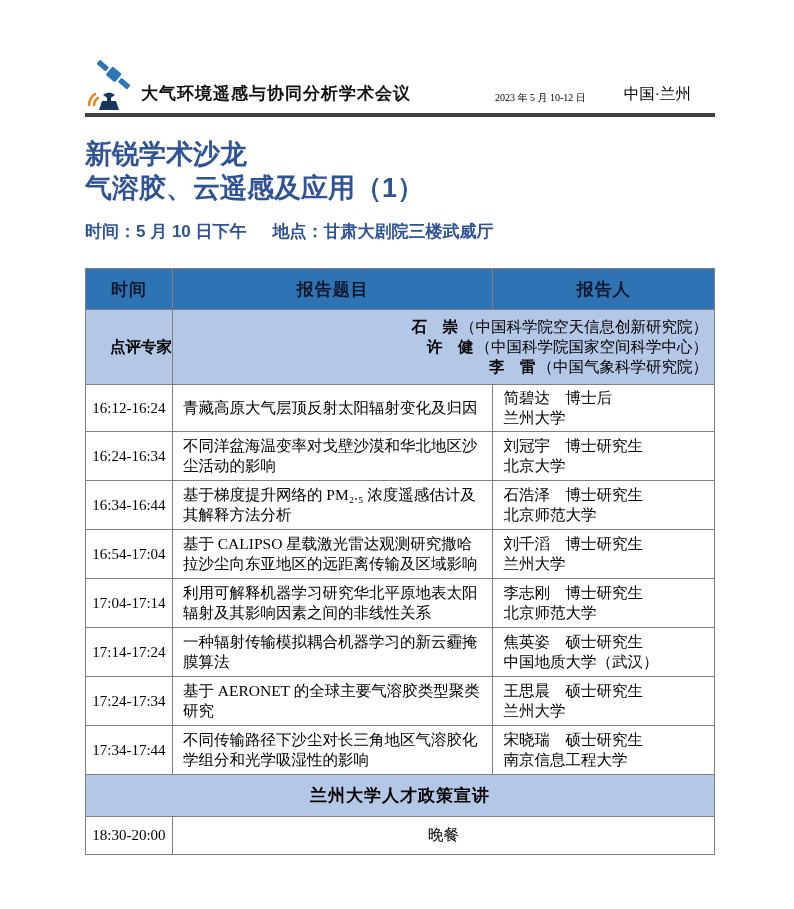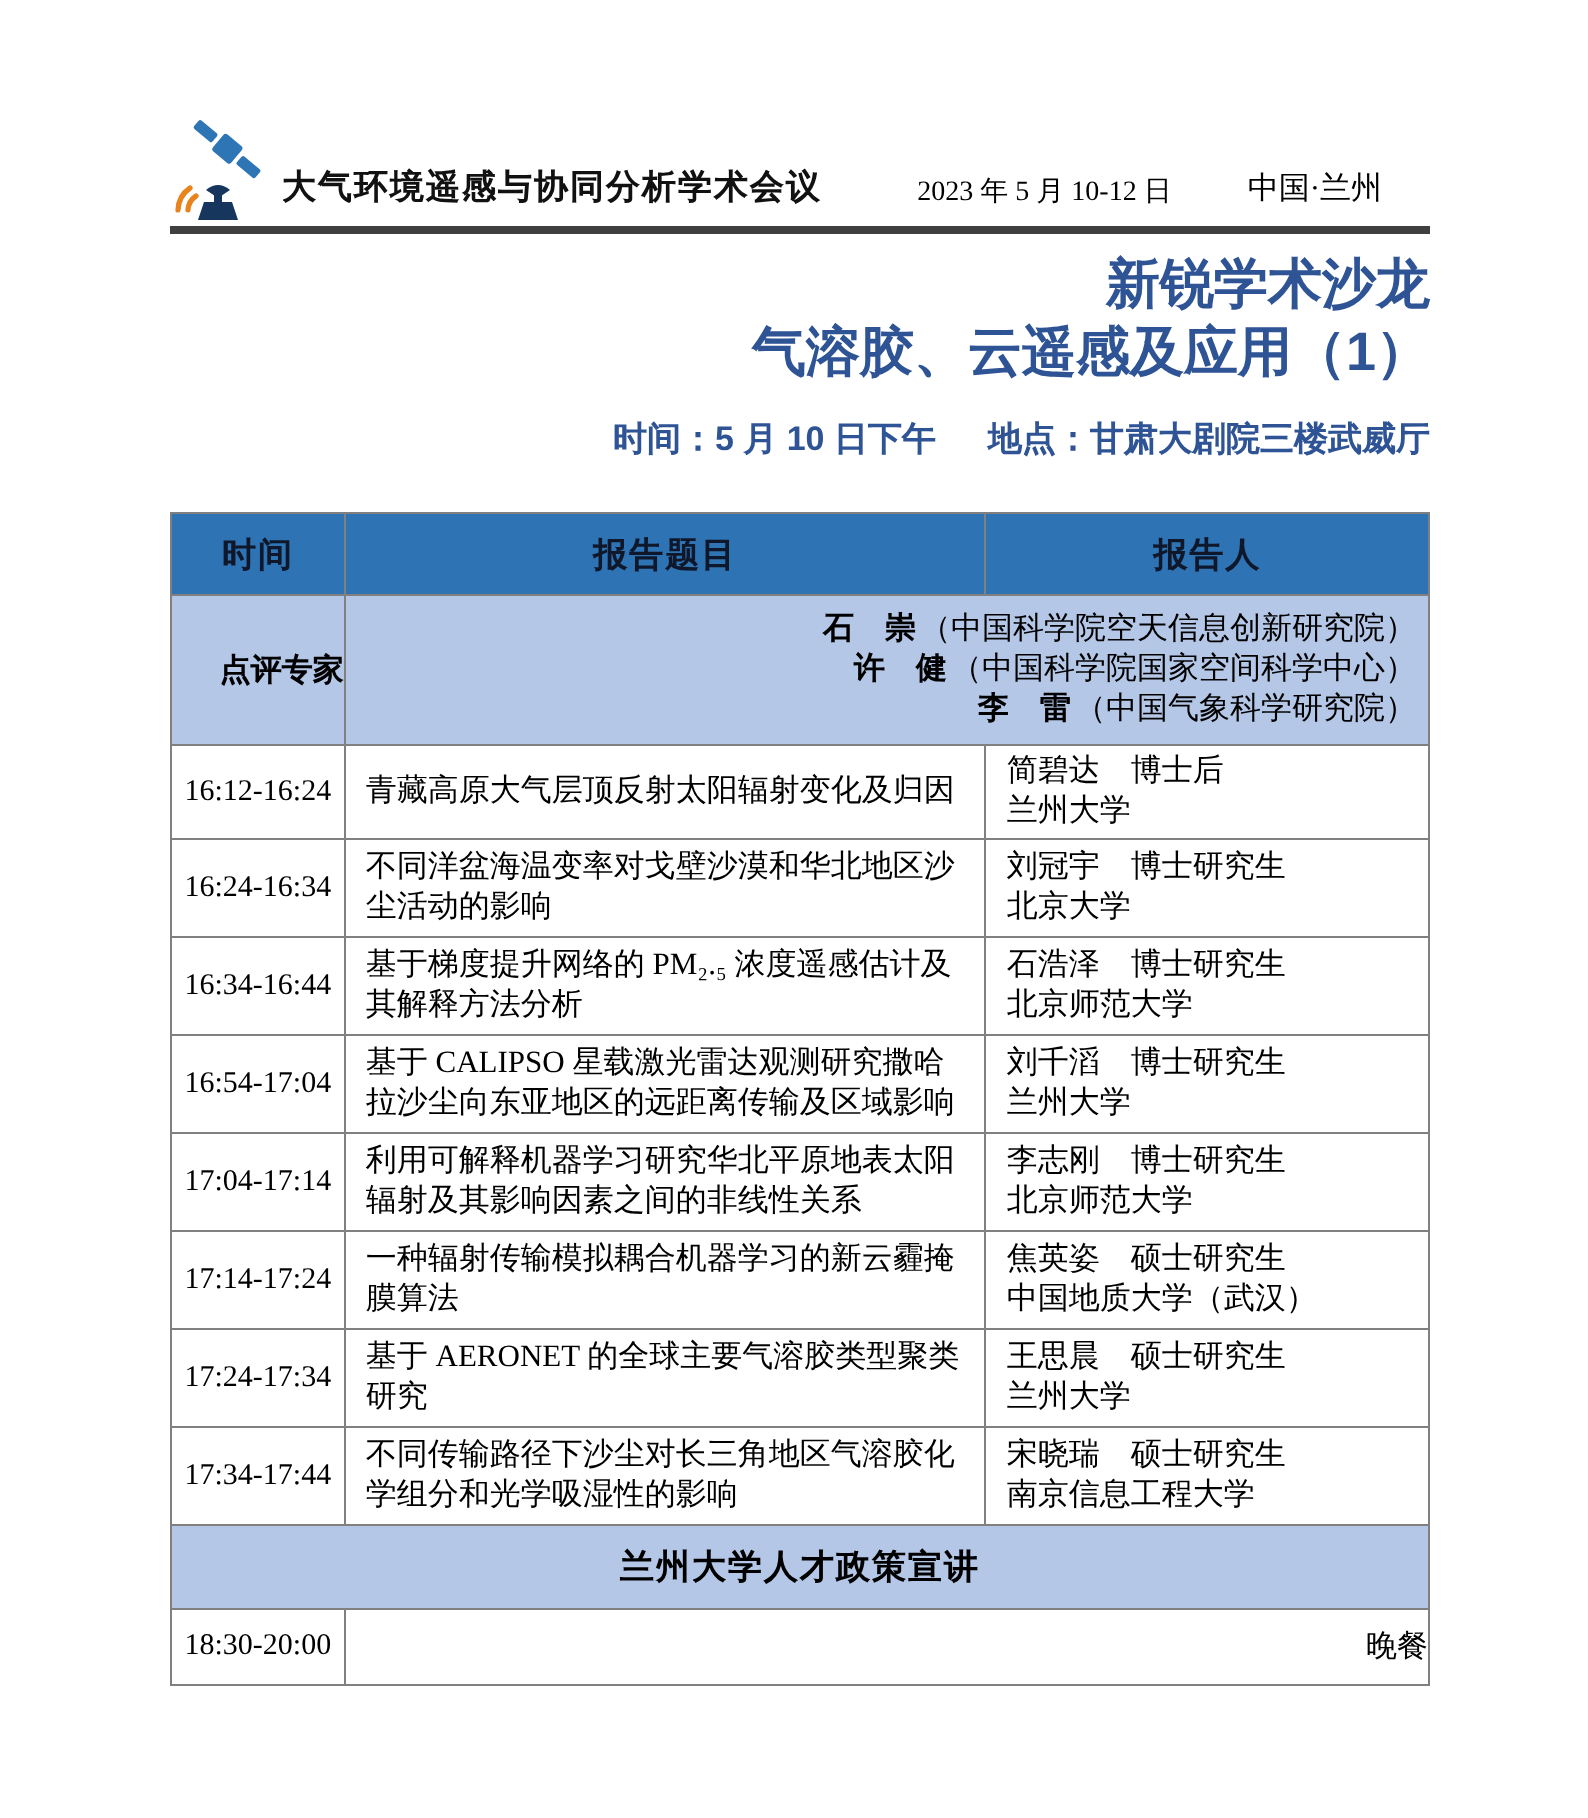--- a/index.html
+++ b/index.html
@@ -20,26 +20,26 @@
   }
   .content{width:630px;margin-left:85px;padding-top:53px;}
 
   
   .masthead{display:flex;align-items:flex-end;height:58px;}
   .logo{width:48px;height:52px;flex:0 0 48px;margin-right:8px;}
   .conf-name{
     font-family:"Liberation Sans","DejaVu Sans",sans-serif;
     font-weight:bold;font-size:17px;color:#111;padding-bottom:6px;letter-spacing:1px;
   }
-  .conf-date{margin-left:auto;font-size:14px;padding-bottom:6px;}
+  .conf-date{margin-left:auto;font-size:10px;padding-bottom:6px;}
   .conf-loc{margin-left:38px;margin-right:24px;font-size:15.5px;padding-bottom:6px;}
   .rule{height:4px;background:var(--rule);margin-top:2px;}
 
   
-  .titles{text-align:right;margin-top:8px;}
+  .titles{text-align:left;margin-top:20px;}
   .title-line{
     font-family:"Liberation Sans","DejaVu Sans",sans-serif;
     font-weight:bold;font-size:27px;color:var(--title-text);line-height:34px;
   }
   .info-line{
     font-family:"Liberation Sans","DejaVu Sans",sans-serif;
     font-weight:bold;font-size:17px;color:var(--title-text);margin-top:15px;
   }
   .info-line .sep{display:inline-block;width:26px;}
 
@@ -70,21 +70,21 @@
   }
   td.t-time{text-align:center;font-size:15px;padding:4px 2px;}
   td.t-title{padding:4px 8px 4px 10px;line-height:20px;}
   td.t-presenter{padding:3px 6px 3px 10px;line-height:20px;}
   tr.banner td{
     background:var(--highlight-row-bg);height:42px;text-align:center;
     font-family:"Liberation Sans","DejaVu Sans",sans-serif;
     font-weight:bold;font-size:17px;letter-spacing:1px;
   }
   tr.dinner td{height:38px;}
-  td.t-center{text-align:right;}
+  td.t-center{text-align:center;}
 </style>
 </head>
 <body>
 
 <div class="content">
 
   <div class="masthead">
     <svg class="logo" viewBox="0 0 48 52" xmlns="http://www.w3.org/2000/svg">
       <g transform="rotate(40 29 15)" fill="var(--logo-blue)">
         <rect x="23" y="10" width="12" height="11" rx="1.5"></rect>

